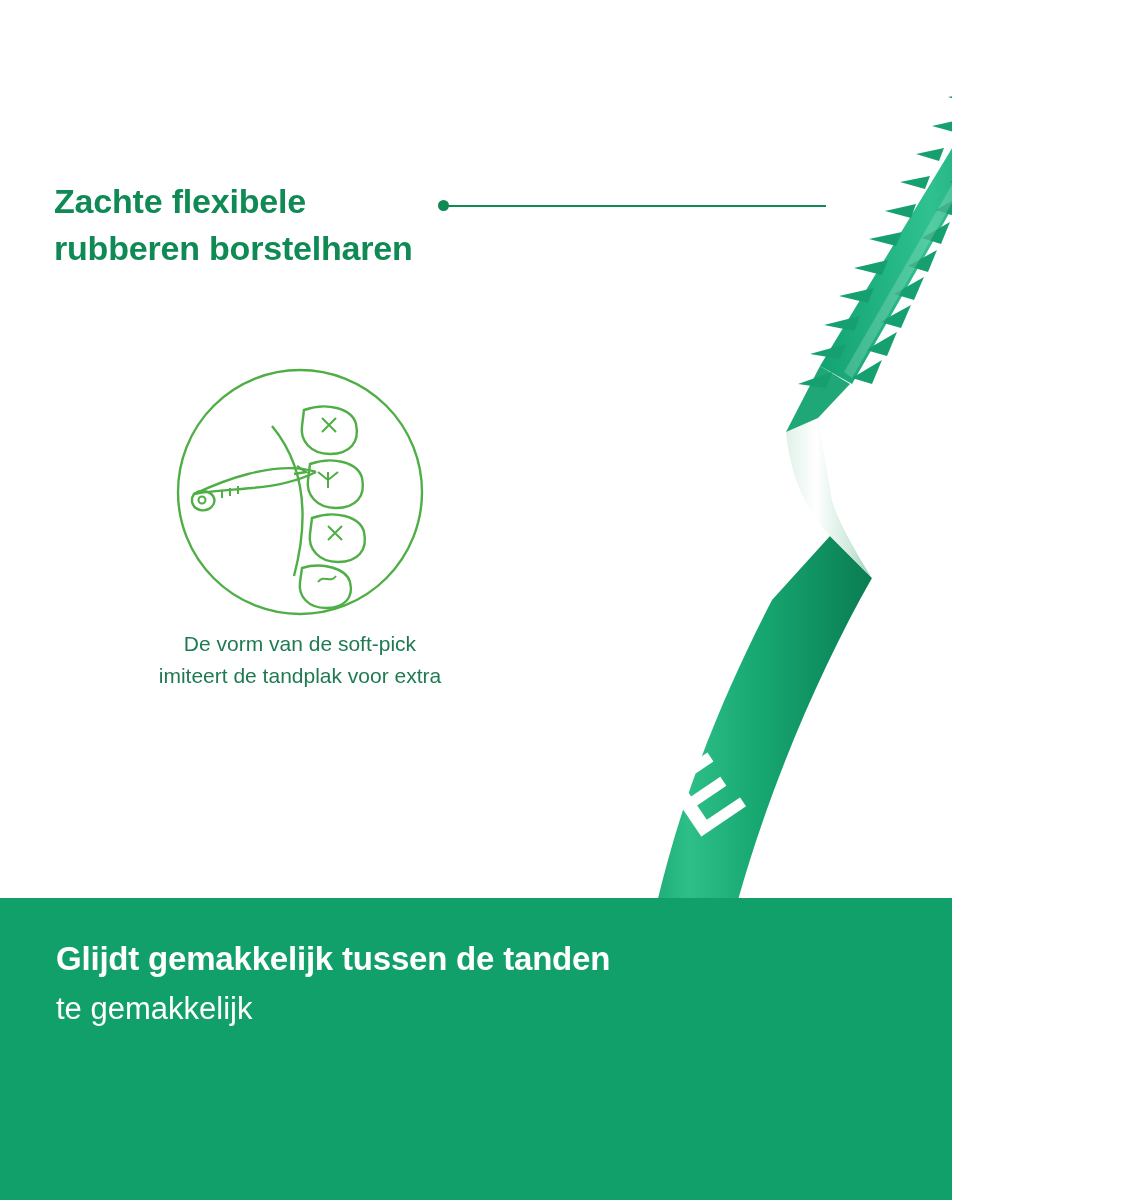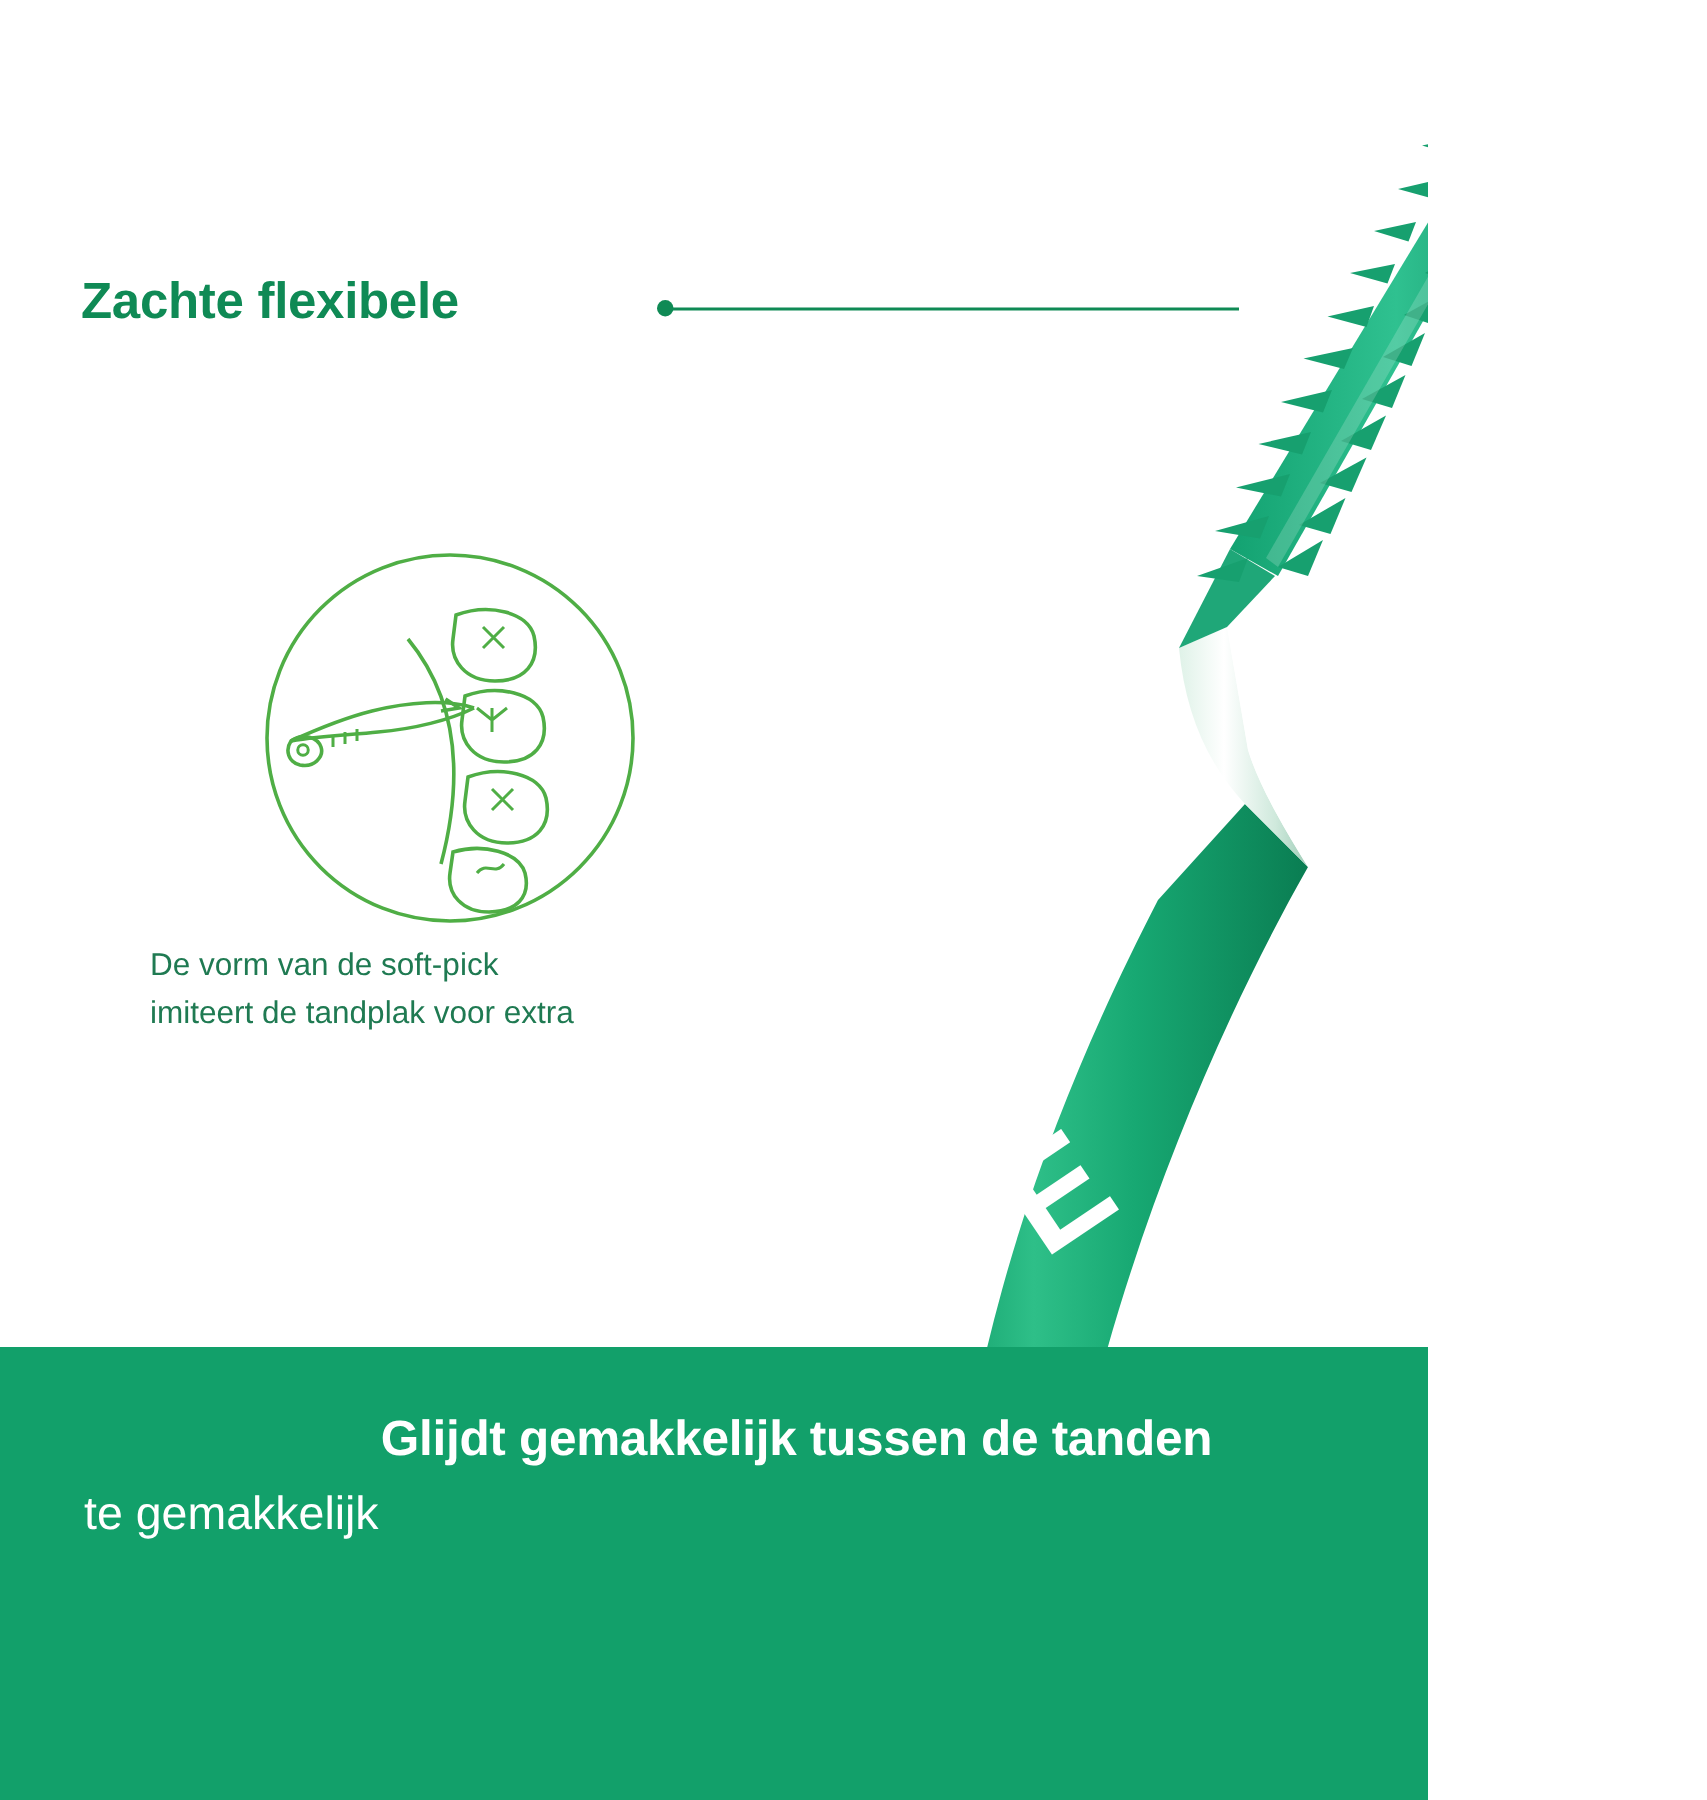--- a/index.html
+++ b/index.html
@@ -72,20 +72,21 @@
   .circle-illus svg {
     display: block;
   }
 
   
   .circle-caption {
     position: absolute;
     left: 100px;
     top: 628px;
     width: 400px;
+    text-align: center;
     font-size: 21px;
     line-height: 1.52;
     color: #1f7a52;
   }
   .circle-caption .line {
     display: block;
   }
 
   
   .product {
@@ -114,38 +115,38 @@
     top: 40px;
     width: 950px;
     color: #ffffff;
   }
   .panel-title {
     font-size: 33px;
     font-weight: bold;
     line-height: 1.25;
     margin: 0 0 8px 0;
     letter-spacing: -0.2px;
-    text-align: center;
   }
   .panel-sub {
     font-size: 31px;
     line-height: 1.42;
     font-weight: normal;
   }
   .panel-sub .line {
     display: block;
   }
 </style>
 </head>
 <body>
 
 <div class="canvas">
 
   <div class="headline">
     <span class="line">Zachte flexibele</span>
+    <span class="line">rubberen borstelharen</span>
   </div>
 
   <div class="connector">
     <div class="dot"></div>
     <div class="rule"></div>
   </div>
 
   <div class="circle-illus">
     <svg width="248" height="248" viewBox="0 0 248 248" xmlns="http://www.w3.org/2000/svg">
       <circle cx="124" cy="124" r="122" fill="none" stroke="#4fae45" stroke-width="2.4"></circle>

